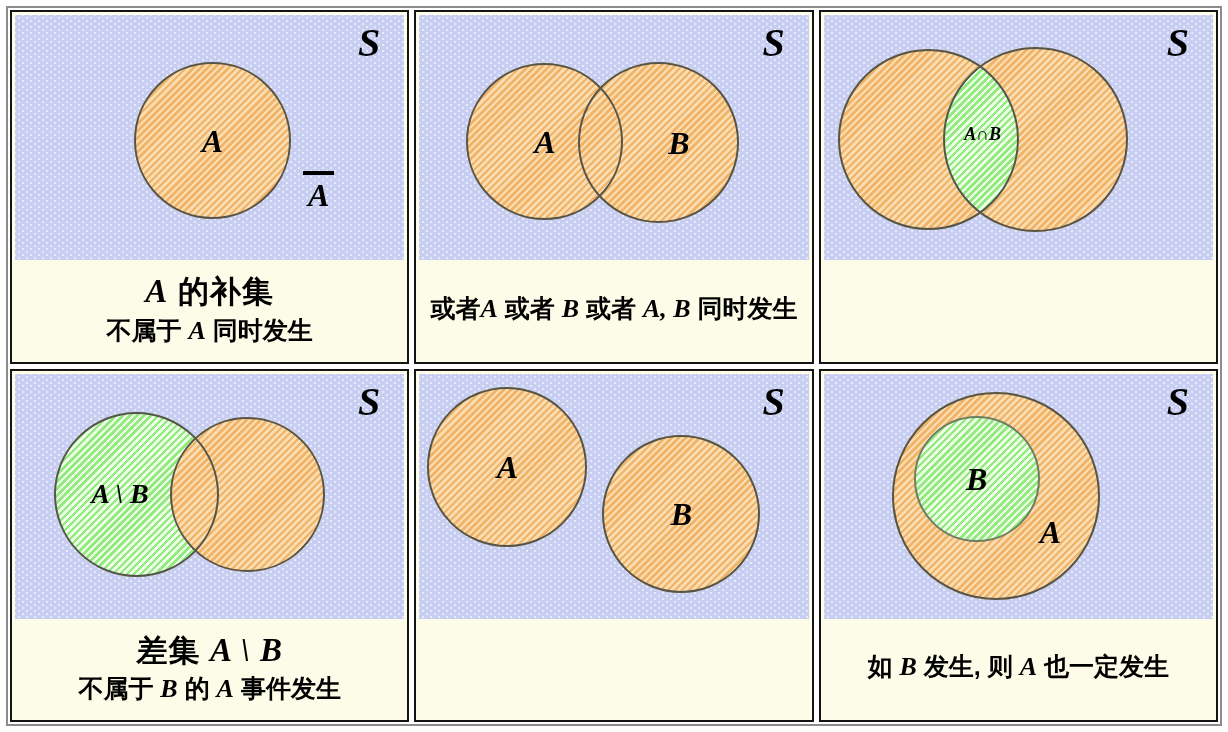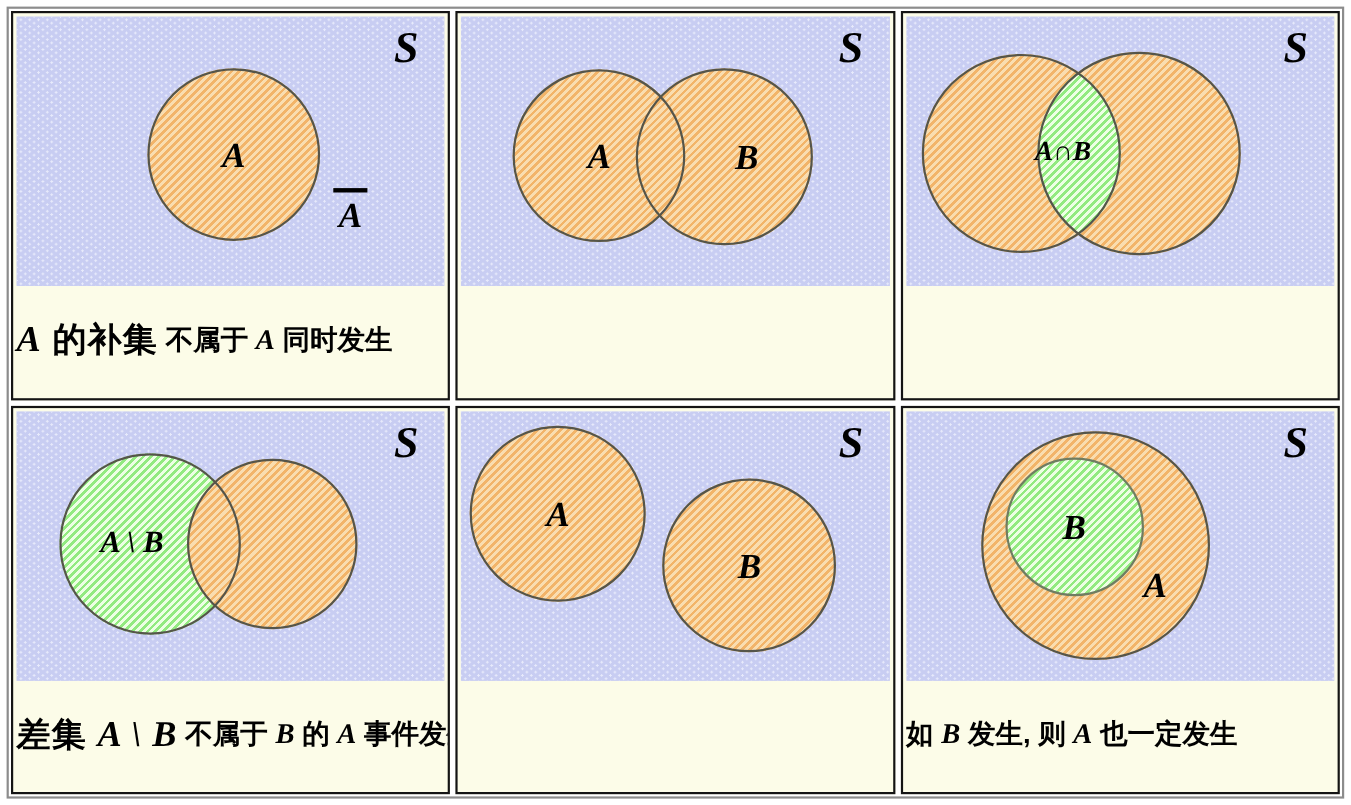--- a/index.html
+++ b/index.html
@@ -6,35 +6,35 @@
   body{width:1228px;height:732px;position:relative;font-family:"Liberation Sans","DejaVu Sans",sans-serif;color:#000;}
   .frame{margin:6px;border:2px solid #8c8c8c;padding:2px;width:1208px;height:712px;box-sizing:content-box;background:#ffffff;}
   .grid{display:grid;grid-template-columns:repeat(3,1fr);grid-template-rows:repeat(2,1fr);gap:5px;width:1208px;height:712px;}
   .cell{border:2px solid #141414;background:#fcfce8;padding:3px;box-sizing:border-box;display:flex;flex-direction:column;overflow:hidden;}
   .diagram{position:relative;height:245px;flex:none;overflow:hidden;
     background-color:#c8cdf2;
     background-image:
       radial-gradient(ellipse 2.6px 1.4px at center,#e7eafb 62%,rgba(0,0,0,0) 63%),
       radial-gradient(ellipse 2.6px 1.4px at center,#e7eafb 62%,rgba(0,0,0,0) 63%);
     background-size:8px 6px;background-position:0 0,4px 3px;}
-  .caption{flex:1;display:flex;align-items:center;gap:7px;white-space:nowrap;}
+  .caption{flex:1;display:flex;flex-direction:column;align-items:center;justify-content:center;gap:7px;white-space:nowrap;}
   .cap-title{font-size:31px;font-weight:bold;letter-spacing:1px;line-height:1.1;}
   .cap-sub{font-size:25px;font-weight:bold;line-height:1.1;}
   .math{font-family:"Liberation Serif","DejaVu Serif",serif;font-style:italic;font-weight:bold;}
   .cap-title .math{font-size:33px;}
   .cap-sub .math{font-size:26px;}
   .s-label{position:absolute;top:8px;right:24px;font-size:40px;line-height:1;}
   .fill{position:absolute;border-radius:50%;box-sizing:border-box;display:flex;align-items:center;justify-content:center;}
   .ring{position:absolute;border-radius:50%;box-sizing:border-box;border:2px solid #55554a;background:transparent;}
   .hatch-orange{background:repeating-linear-gradient(135deg,#f2b469 0px,#f2b469 2.4px,#f9ddb0 2.4px,#f9ddb0 5px);}
   .hatch-green{background:repeating-linear-gradient(135deg,#92ea80 0px,#92ea80 2.4px,#edffe4 2.4px,#edffe4 5px);}
   .clabel{font-family:"Liberation Serif","DejaVu Serif",serif;font-style:italic;font-weight:bold;font-size:32px;line-height:1;}
   .lens-clip{position:absolute;border-radius:50%;overflow:hidden;}
   .lens-clip .fill{border-radius:50%;}
-  .lens-label{position:absolute;font-size:25px;line-height:1;}
+  .lens-label{position:absolute;text-align:center;font-size:18px;line-height:1;}
   .diff-label{position:absolute;text-align:center;font-size:28px;line-height:1;}
   .float-label{position:absolute;font-size:32px;line-height:1;}
   .abar{position:absolute;font-family:"Liberation Serif","DejaVu Serif",serif;font-style:italic;font-weight:bold;font-size:32px;line-height:1;}
   .abar .barred{display:inline-block;border-top:4px solid #000;padding:4px 5px 0 5px;}
 </style>
 </head>
 <body>
 
 <div class="frame">
   <div class="grid">
@@ -62,20 +62,21 @@
         <div class="fill hatch-orange" style="left:47px;top:48px;width:157px;height:157px;">
           <span class="clabel">A</span>
         </div>
         <div class="fill hatch-orange" style="left:159px;top:47px;width:161px;height:161px;">
           <span class="clabel" style="margin-left:40px;">B</span>
         </div>
         <div class="ring" style="left:47px;top:48px;width:157px;height:157px;"></div>
         <div class="ring" style="left:159px;top:47px;width:161px;height:161px;"></div>
       </div>
       <div class="caption">
+        <div class="cap-sub"><span>或者</span><span class="math">A</span><span> 或者 </span><span class="math">B</span><span> 或者 </span><span class="math">A, B</span><span> 同时发生</span></div>
       </div>
     </div>
 
     <div class="cell">
       <div class="diagram">
         <span class="s-label math">S</span>
         <div class="fill hatch-orange" style="left:14px;top:34px;width:181px;height:181px;"></div>
         <div class="fill hatch-orange" style="left:119px;top:32px;width:185px;height:185px;"></div>
         <div class="lens-clip" style="left:119px;top:32px;width:185px;height:185px;">
           <div class="fill hatch-green" style="left:-105px;top:2px;width:181px;height:181px;"></div>

